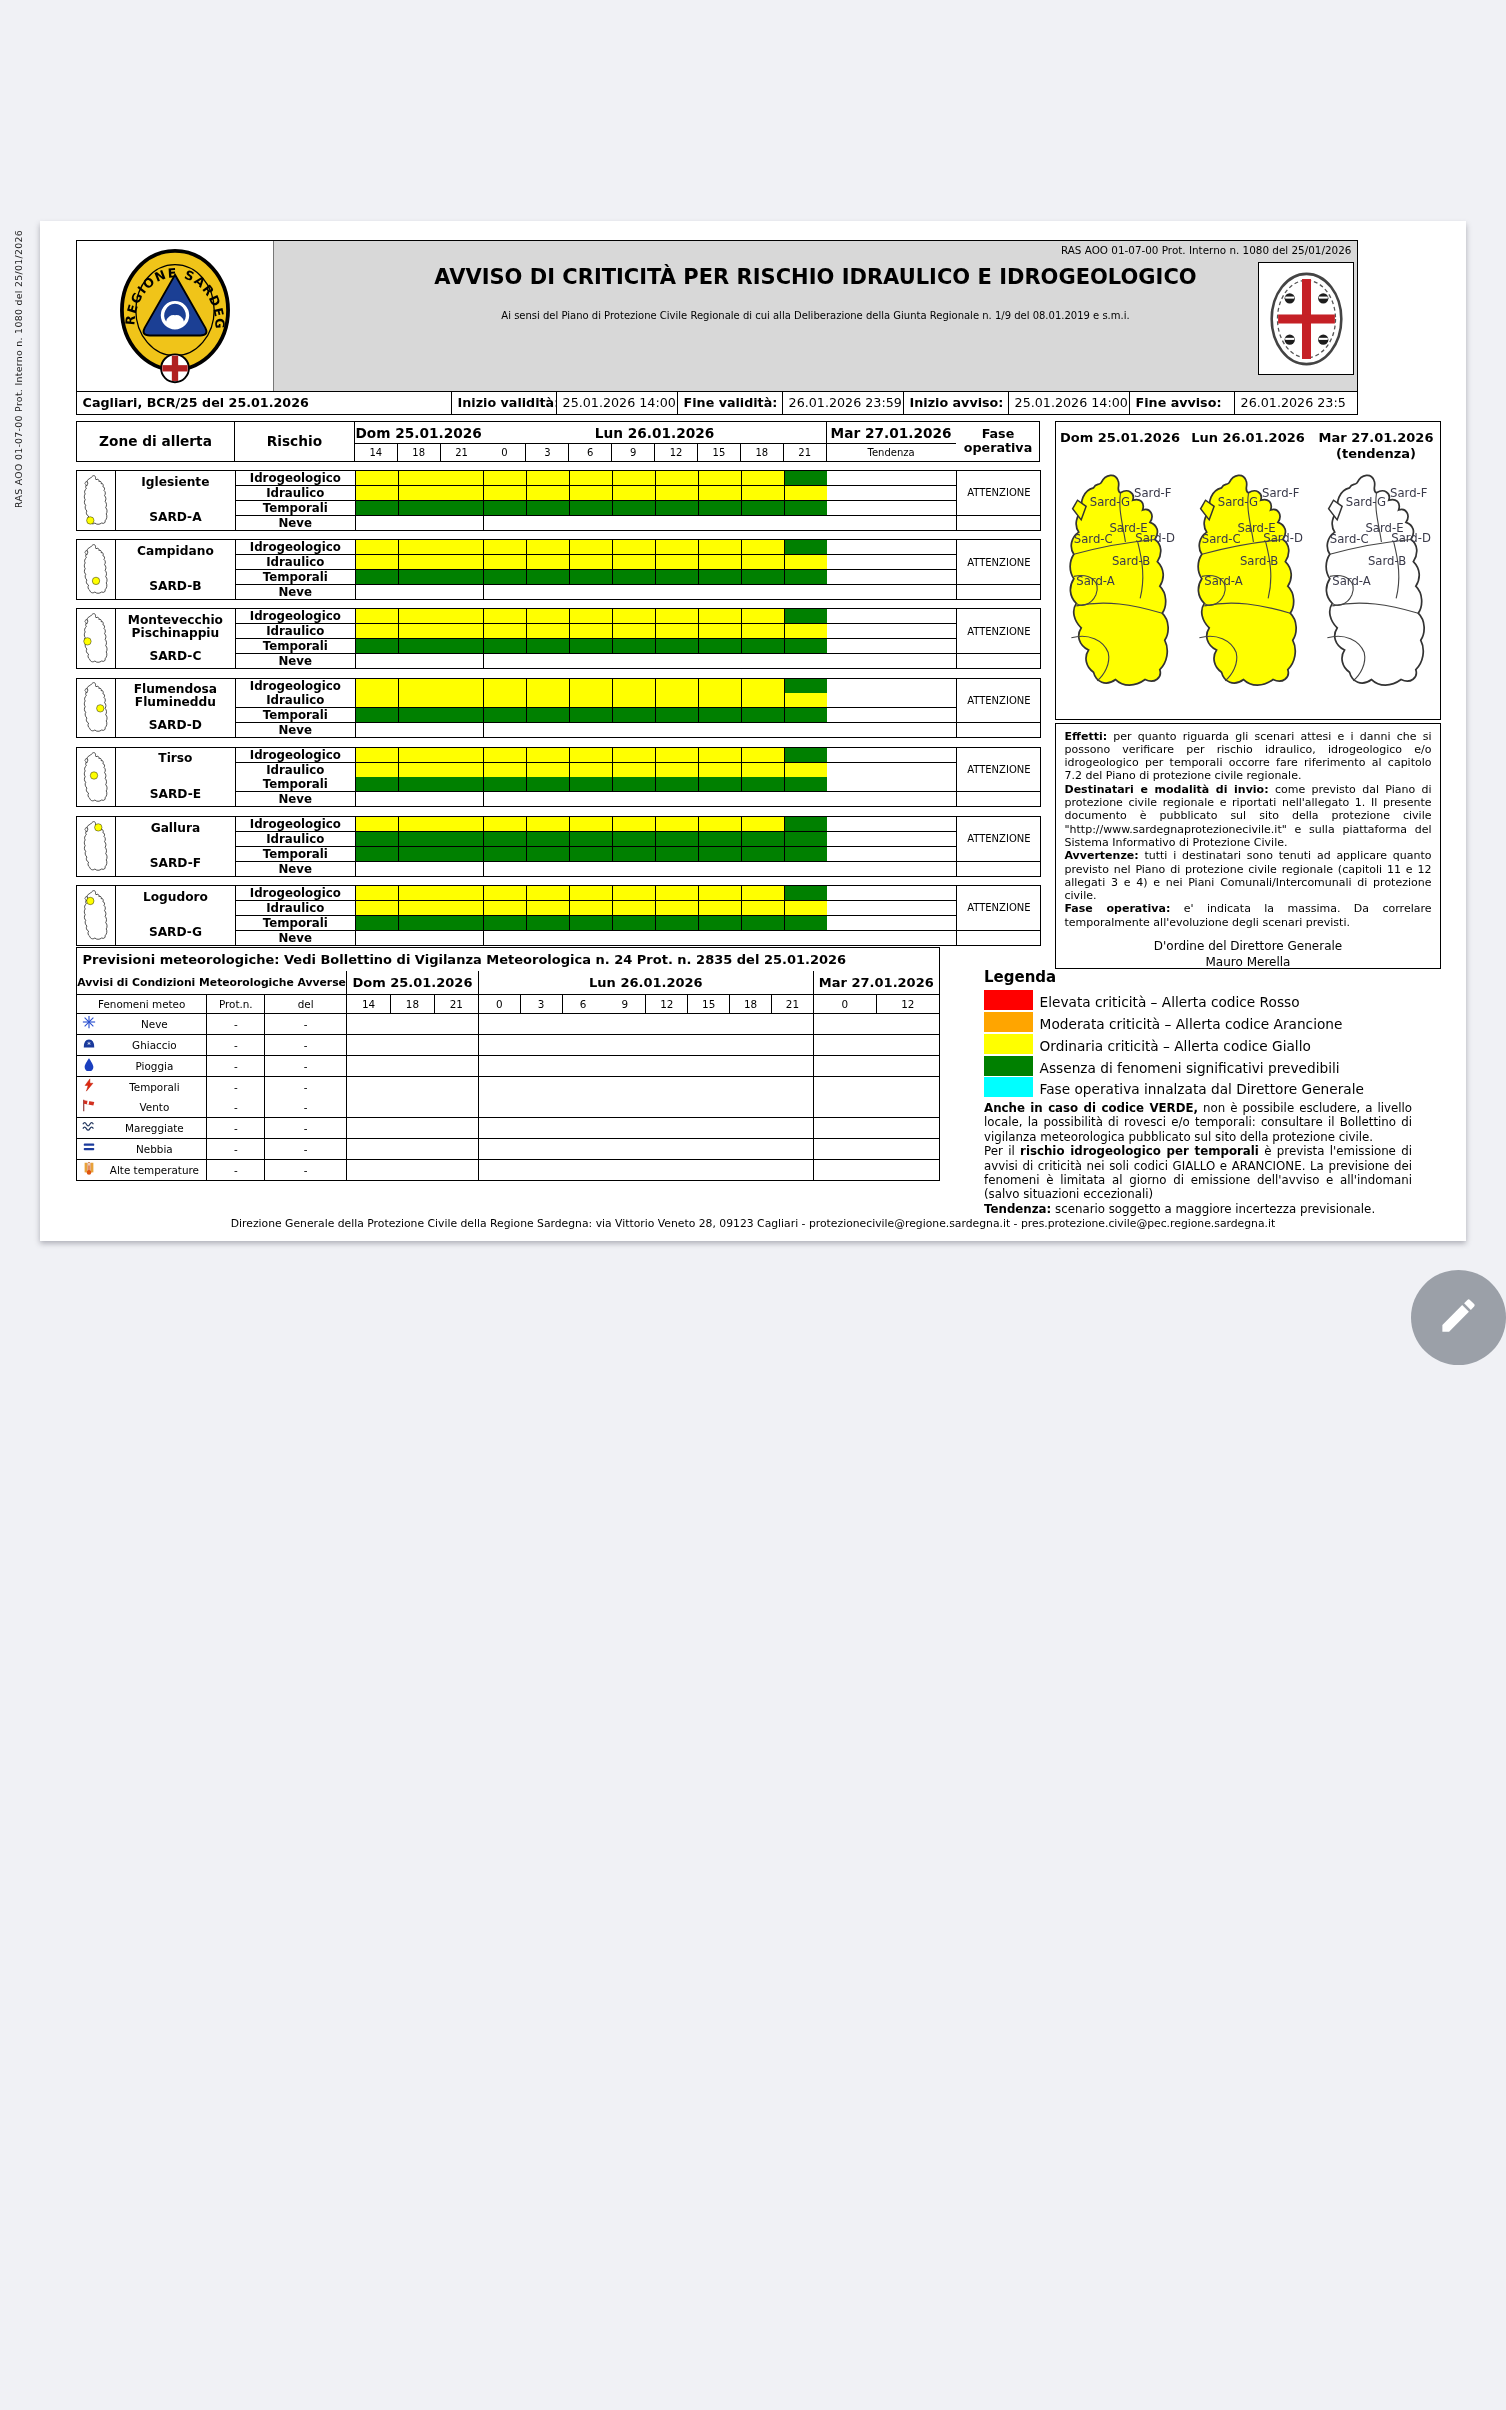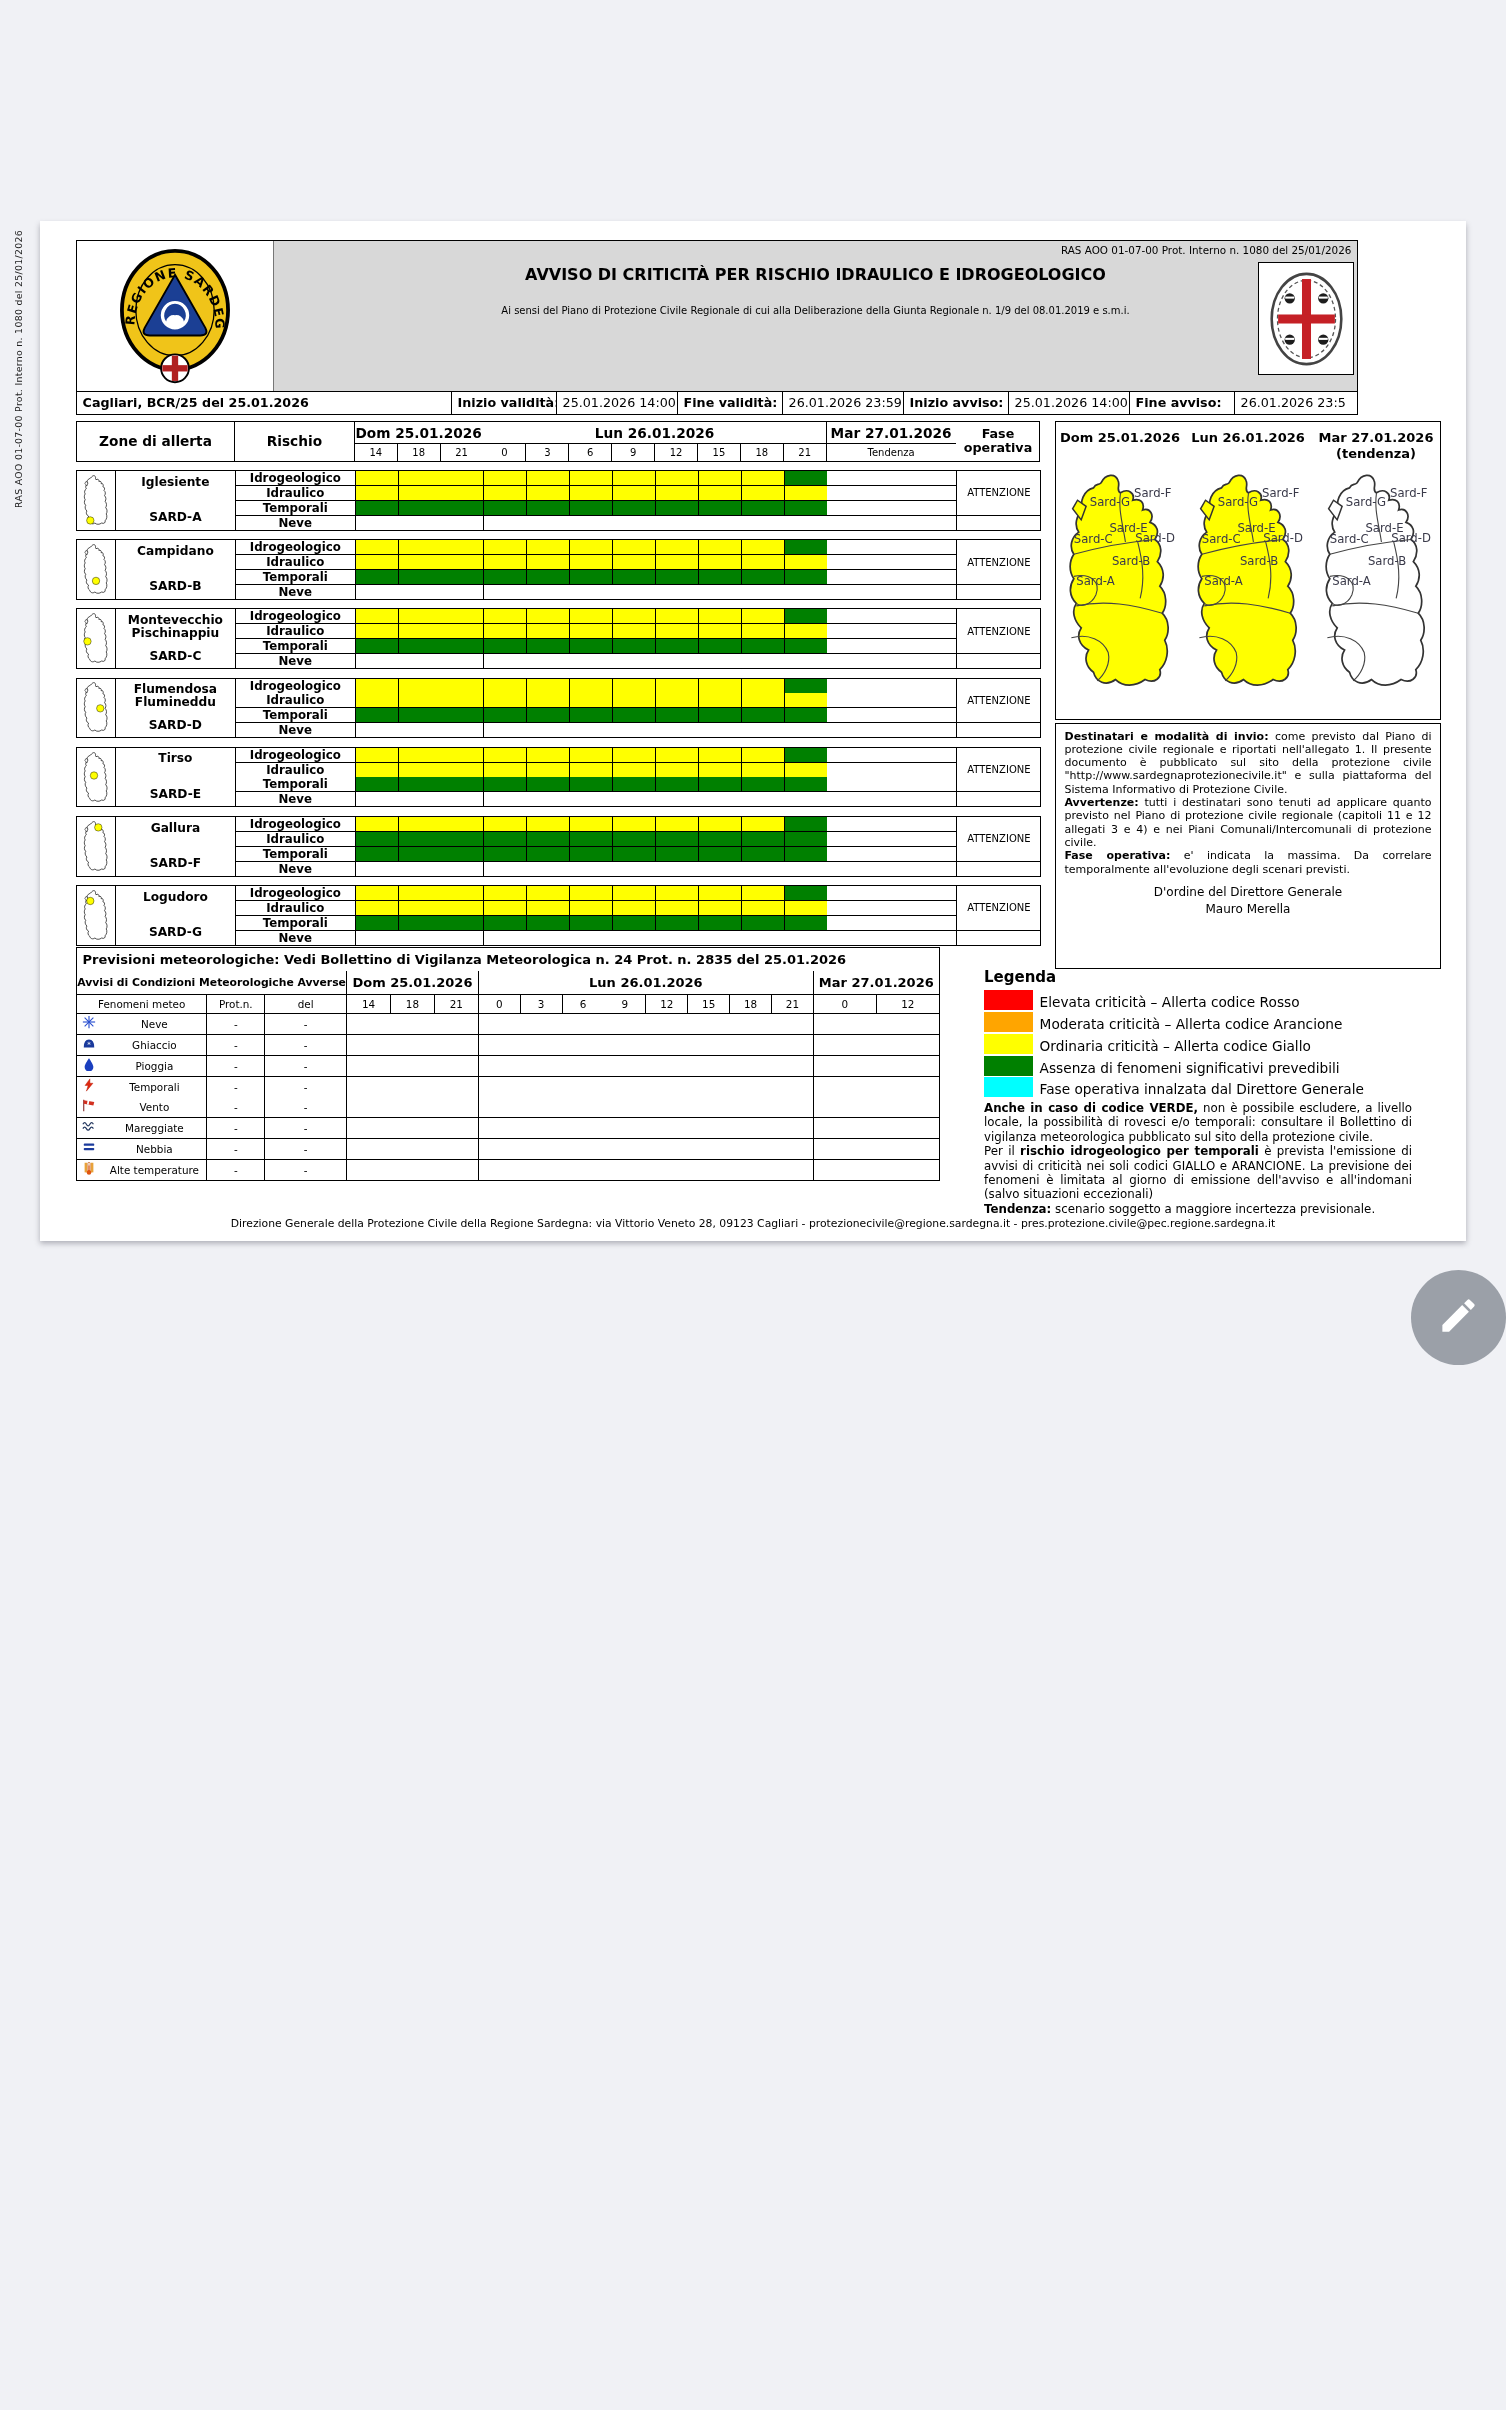--- a/index.html
+++ b/index.html
@@ -6,21 +6,21 @@
   .screen{position:relative;width:1507px;height:2411px;background:#f0f1f5;overflow:hidden;}
   .page{position:absolute;left:40px;top:221px;width:1426px;height:1020px;background:#fff;box-shadow:0 2.8px 5.6px rgba(70,70,85,.4);}
   .vtext{position:absolute;left:13px;top:230px;writing-mode:vertical-rl;transform:rotate(180deg);font-size:9.4px;color:#222;letter-spacing:0.3px;white-space:nowrap;}
 
   
   .header-box{position:absolute;left:36px;top:19px;width:1282px;height:153px;border:1.9px solid #000;display:flex;box-sizing:border-box;background:#D8D8D8;}
   .logo-cell{width:196px;background:#fff;display:flex;align-items:center;justify-content:center;border-right:0.9px solid #777;}
   .title-cell{flex:1;position:relative;text-align:center;padding-top:22.6px;box-sizing:border-box;}
   .proto-line{position:absolute;top:2.8px;right:5.6px;font-size:10.4px;white-space:nowrap;}
   .org{font-size:18px;font-weight:bold;}
-  .main-title{font-size:16px;font-weight:bold;margin-top:1.9px;}
+  .main-title{font-size:21px;font-weight:bold;margin-top:1.9px;}
   .sub-title{font-size:16px;font-weight:bold;}
   .reference{font-size:10px;margin-top:21px;}
   .flag-box{position:absolute;top:21px;right:2.8px;width:94px;height:111px;background:#fff;border:0.9px solid #000;display:flex;align-items:center;justify-content:center;}
   .date-row{position:absolute;left:36px;top:170px;width:1282px;height:23.5px;display:flex;border:1.9px solid #000;box-sizing:border-box;background:#fff;}
   .date-cell{border-right:0.9px solid #000;display:flex;align-items:center;padding:0 5.6px;font-size:12.7px;white-space:nowrap;overflow:hidden;box-sizing:border-box;}
   .date-cell:last-child{border-right:none;}
   .date-cell.b{font-weight:bold;}
 
   
   .grid{display:grid;gap:0.9px;background:#000;border:1.9px solid #000;}
@@ -630,20 +630,21 @@
               <text x="8" y="61" font-size="9.5" fill="#3a3a4a">Sard-C</text>
               <text x="58" y="60" font-size="9.5" fill="#3a3a4a">Sard-D</text>
               <text x="39" y="79" font-size="9.5" fill="#3a3a4a">Sard-B</text>
               <text x="10" y="95" font-size="9.5" fill="#3a3a4a">Sard-A</text>
             </svg></div>
         </div>
       </div>
 
     <div id="effetti-box">
       <div id="effetti-paras">
+          <div><b>Effetti:</b> per quanto riguarda gli scenari attesi e i danni che si possono verificare per rischio idraulico, idrogeologico e/o idrogeologico per temporali occorre fare riferimento al capitolo 7.2 del Piano di protezione civile regionale.</div>
           <div><b>Destinatari e modalità di invio:</b> come previsto dal Piano di protezione civile regionale e riportati nell'allegato 1. Il presente documento è pubblicato sul sito della protezione civile "http://www.sardegnaprotezionecivile.it" e sulla piattaforma del Sistema Informativo di Protezione Civile.</div>
           <div><b>Avvertenze:</b> tutti i destinatari sono tenuti ad applicare quanto previsto nel Piano di protezione civile regionale (capitoli 11 e 12 allegati 3 e 4) e nei Piani Comunali/Intercomunali di protezione civile.</div>
           <div><b>Fase operativa:</b> e' indicata la massima. Da correlare temporalmente all'evoluzione degli scenari previsti.</div>
         </div>
       <div class="sig" id="signature">
           <div>D'ordine del Direttore Generale</div>
           <div>Mauro Merella</div>
         </div>
     </div>
 

